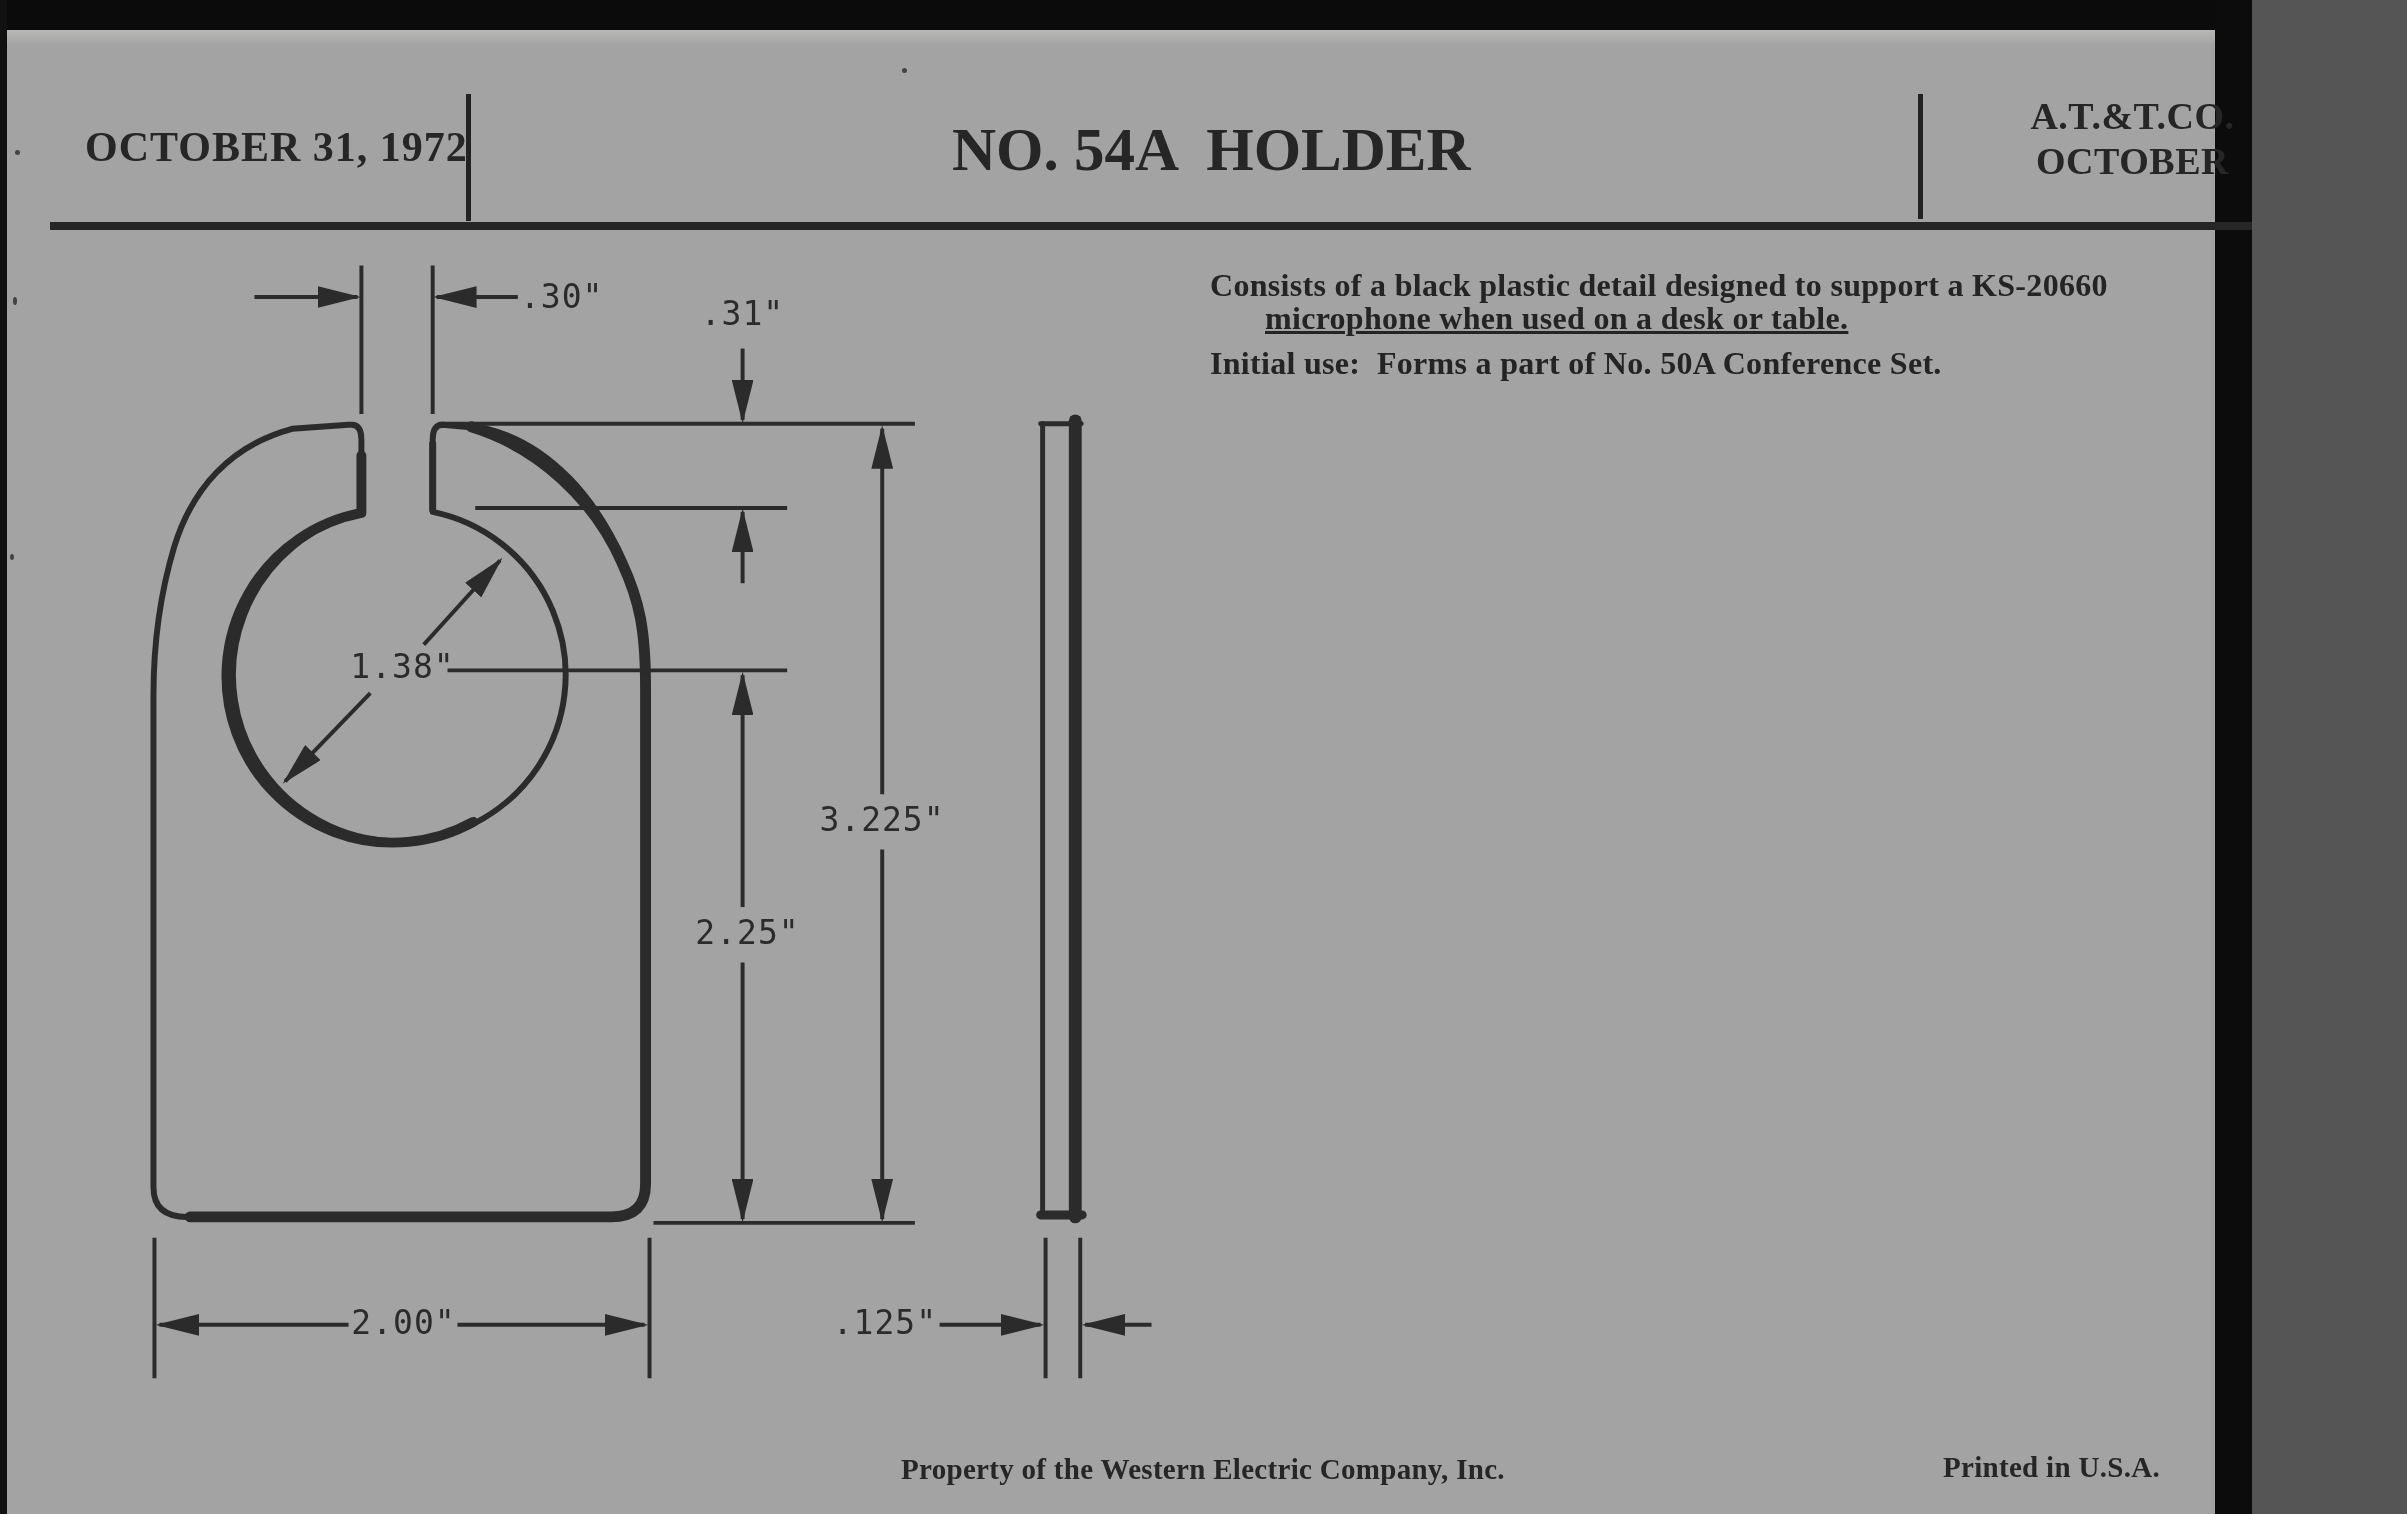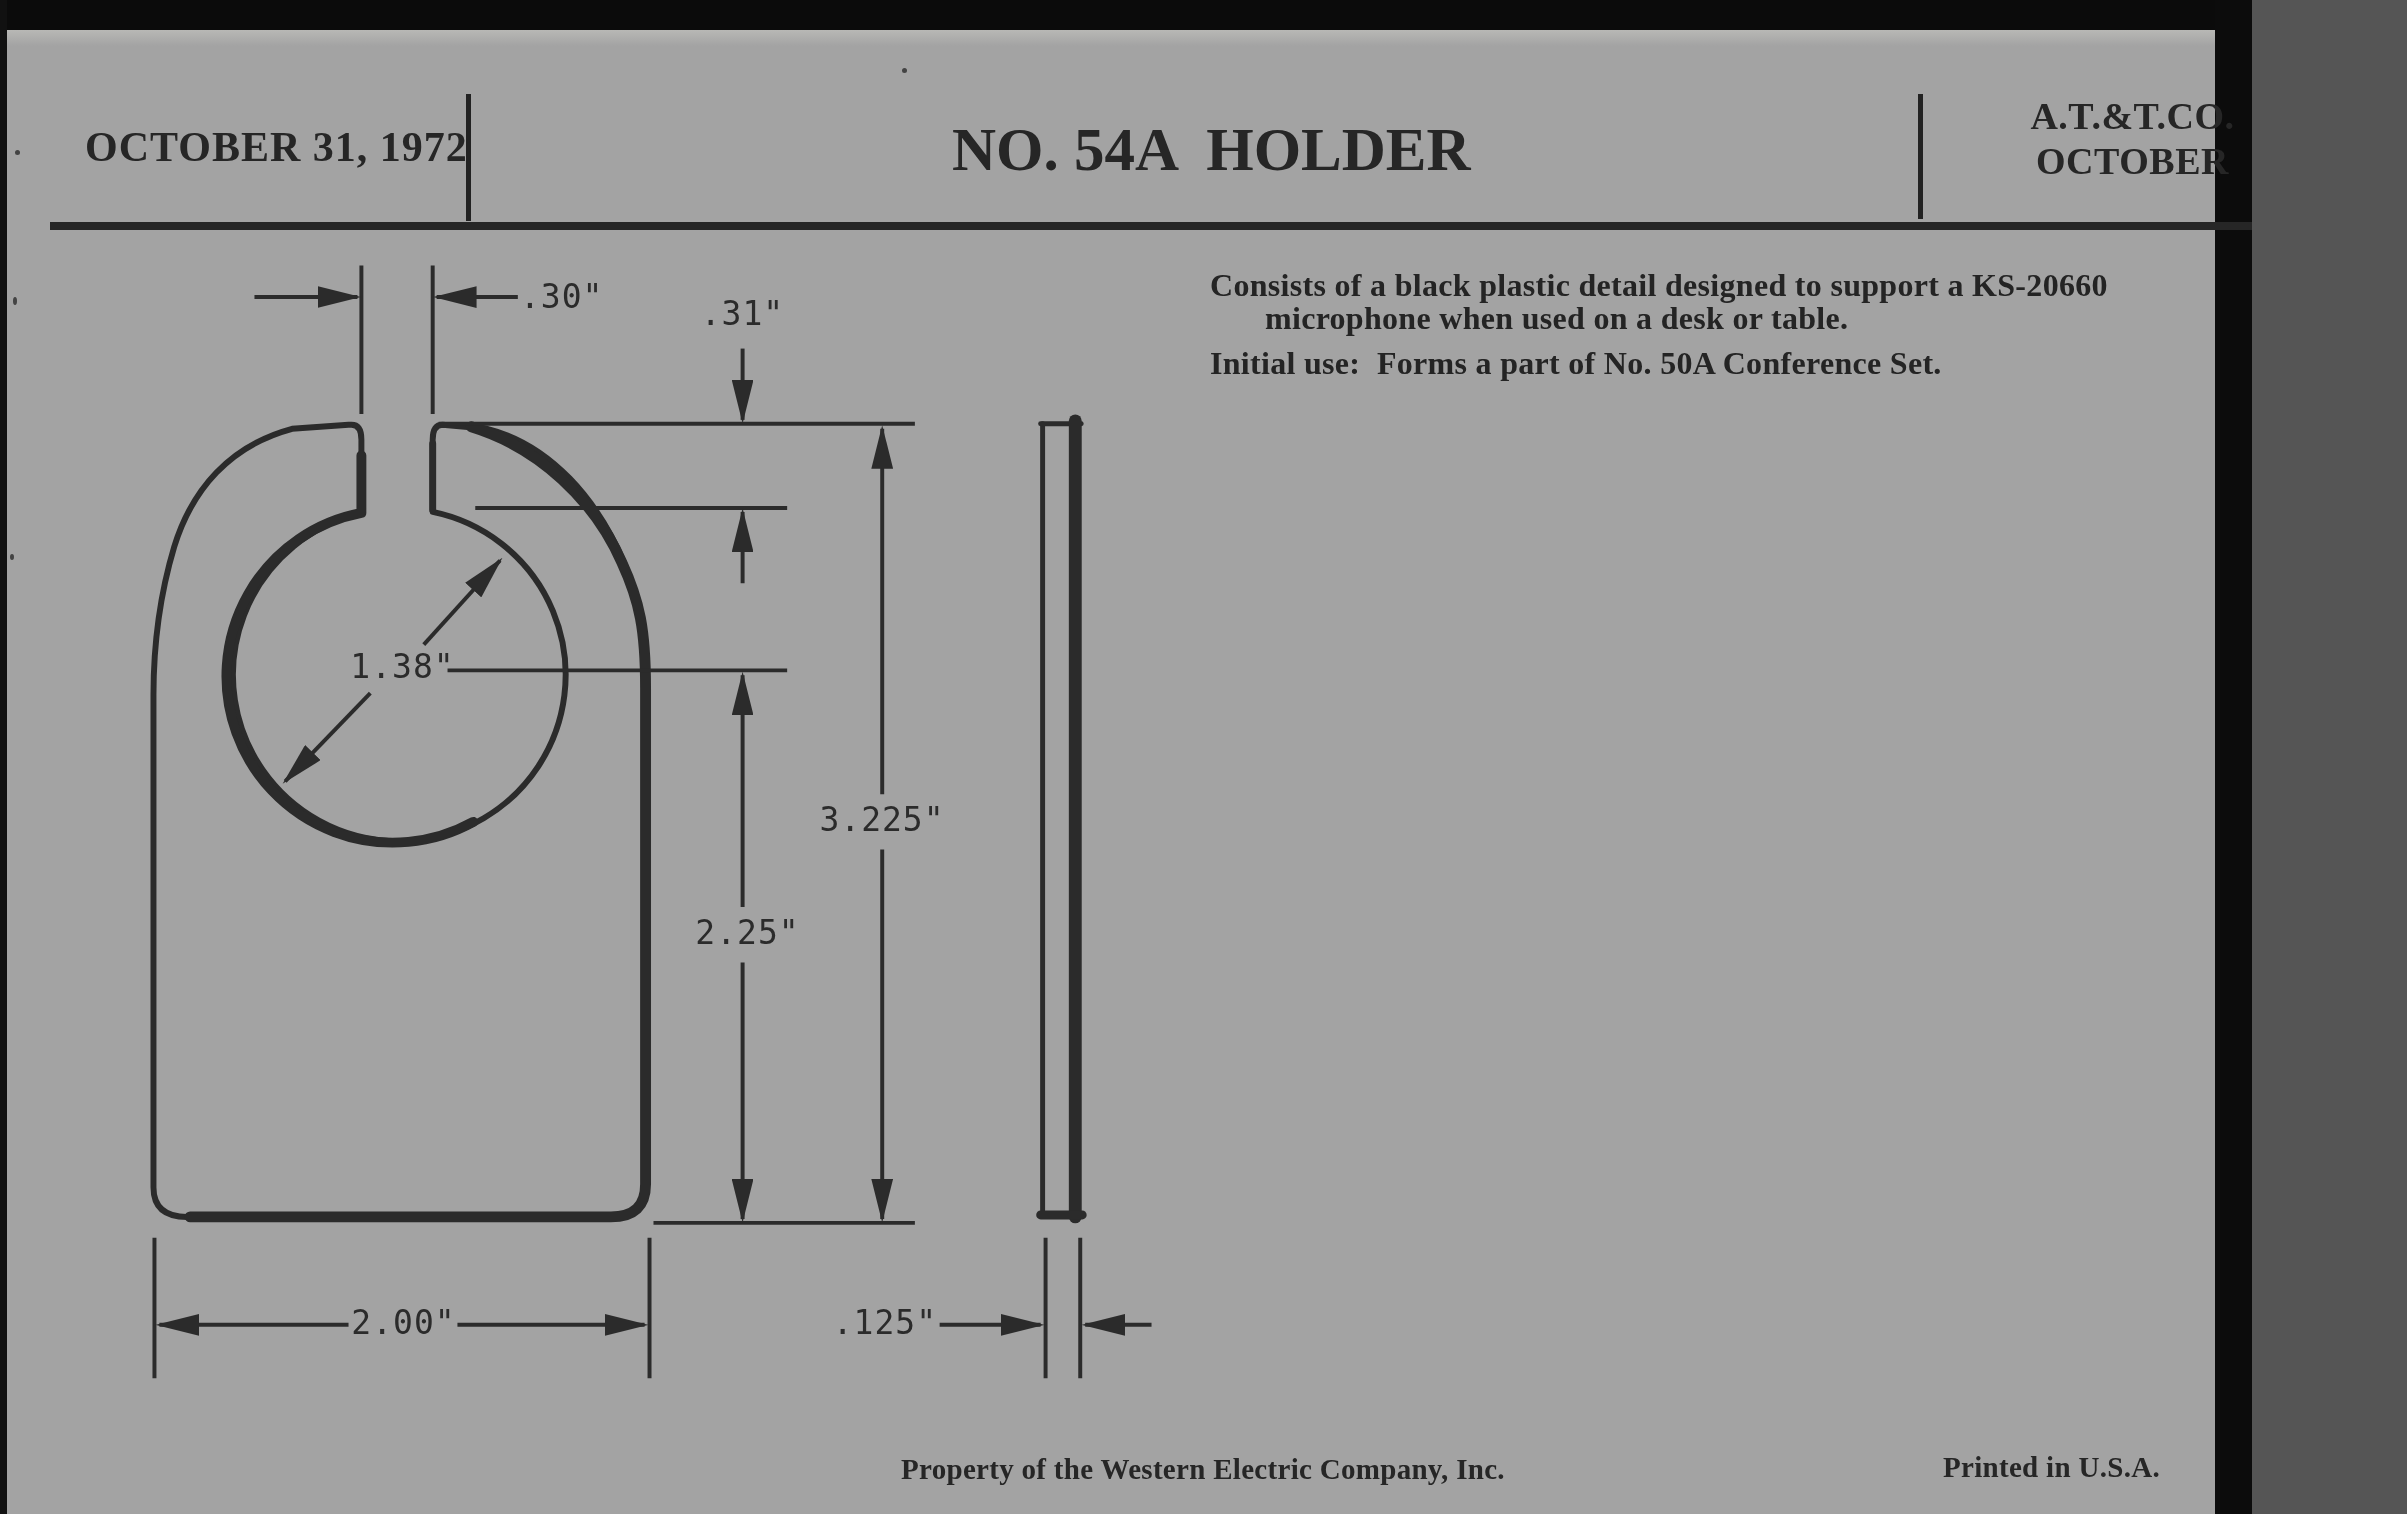--- a/index.html
+++ b/index.html
@@ -37,21 +37,21 @@
     text-align:center; letter-spacing:0.5px;
   }
   .hdr-rule { position:absolute; left:50px; top:222px; width:2289px; height:8px; background:#262626; }
 
   
   .desc-line {
     position:absolute; font-size:32px; font-weight:bold;
     letter-spacing:0.3px; white-space:pre; color:#242424;
   }
   .desc-1 { left:1210px; top:267px; }
-  .desc-2 { left:1265px; top:300px; }
+  .desc-2 { left:1265px; top:300px;text-decoration:underline; }
   .desc-3 { left:1210px; top:345px; }
 
   
   .drawing-svg { position:absolute; left:0; top:0; width:2408px; height:1515px; }
   .dim-label {
     position:absolute;
     font-family:"DejaVu Sans Mono", monospace;
     font-size:33px; color:#2b2b2b; letter-spacing:1px; white-space:pre;
   }
   .dim-slot-width   { left:520px;  top:277px; }

